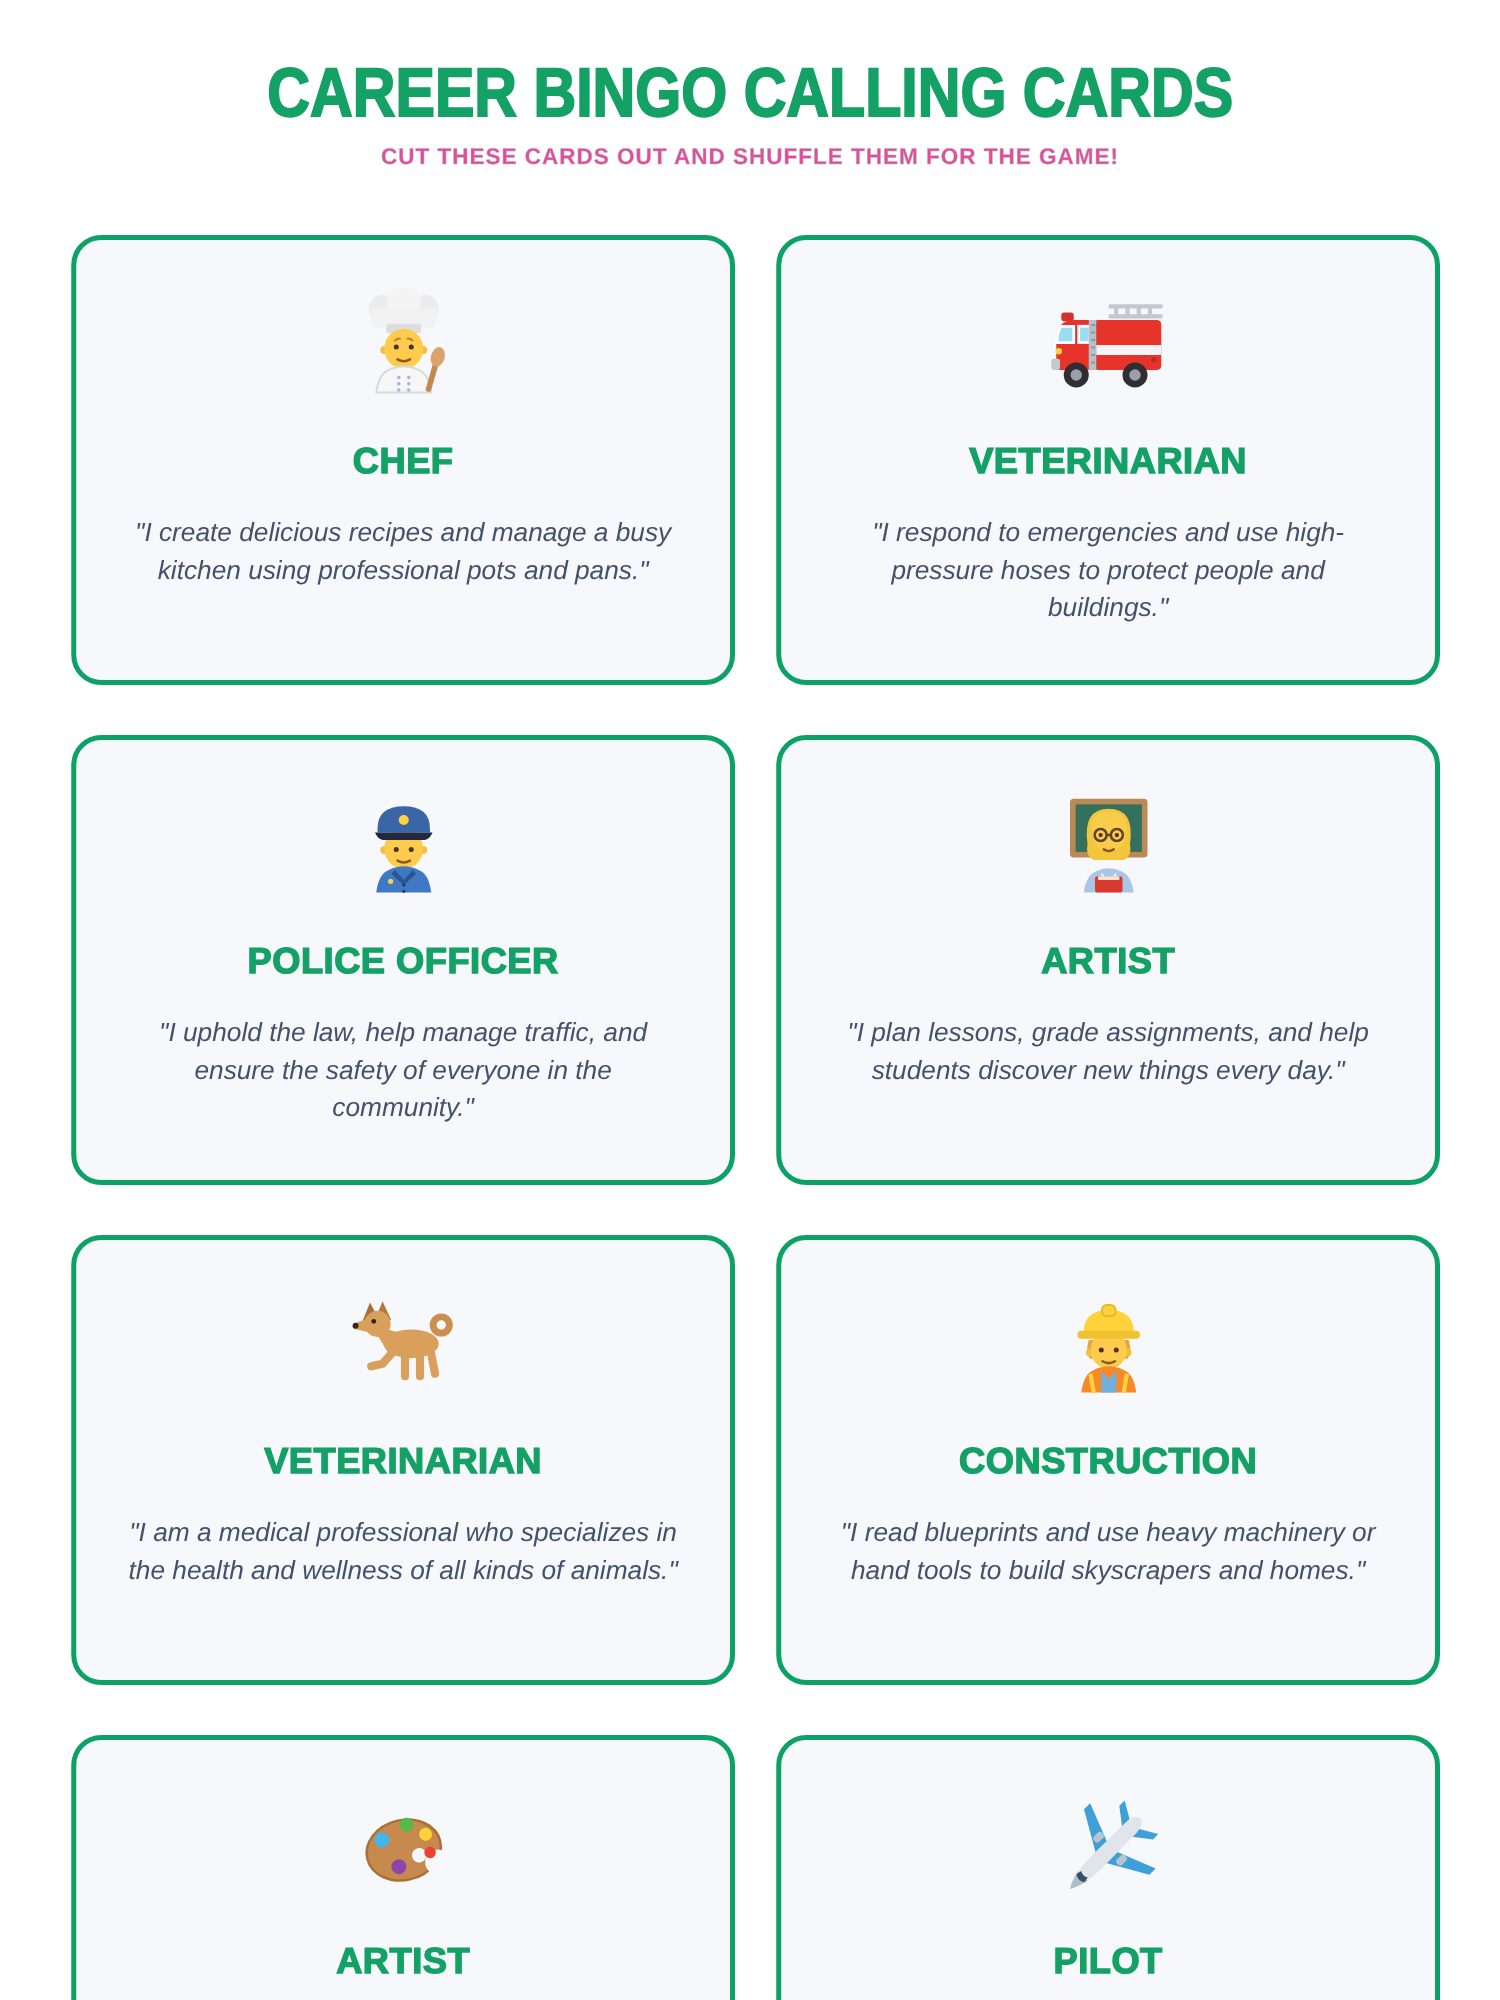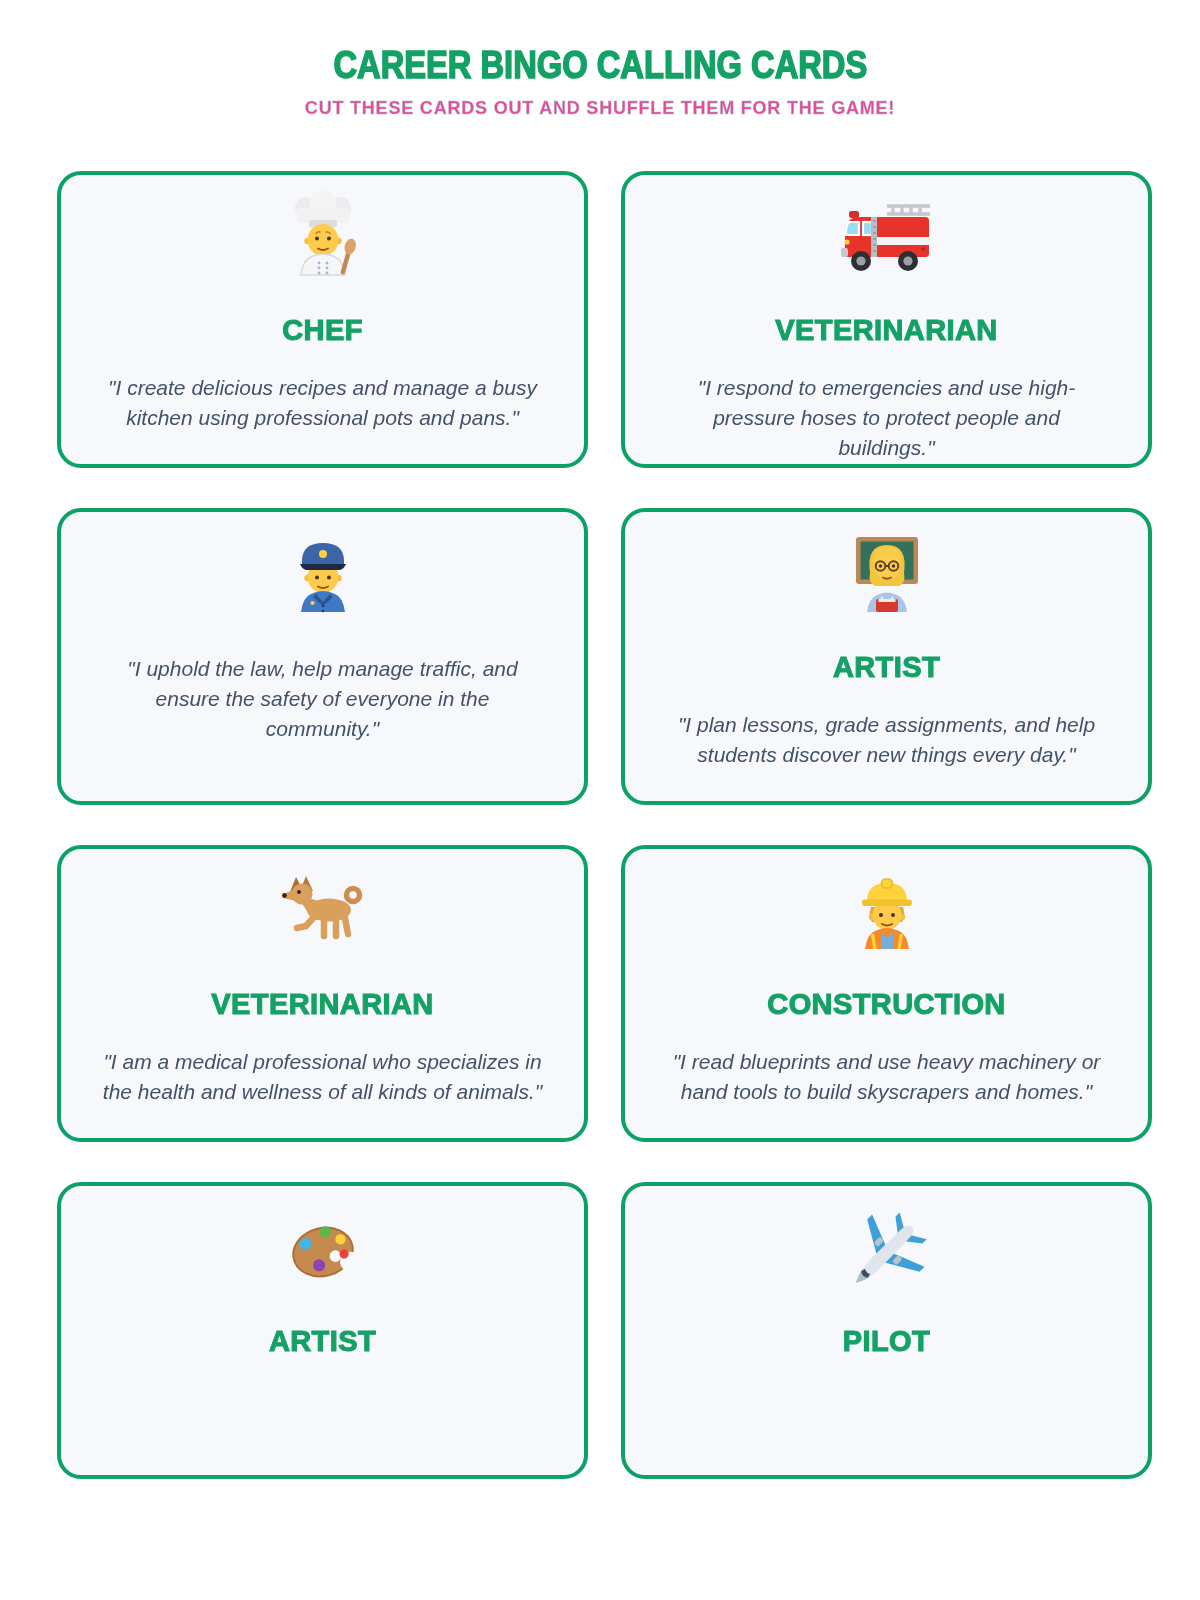--- a/index.html
+++ b/index.html
@@ -2,37 +2,37 @@
 <html><head>
 <meta charset="utf-8">
 <style>
   html,body{margin:0;padding:0;}
   body{
     width:1200px;height:1600px;overflow:hidden;background:#ffffff;
     font-family:"Liberation Sans", sans-serif;
   }
   .header{text-align:center;padding-top:46px;}
   .page-title{
-    margin:0;line-height:1.02;color:#14a165;font-size:38px;font-weight:700;
+    margin:0;line-height:1.02;color:#14a165;font-size:55px;font-weight:700;
     -webkit-text-stroke:1.6px #14a165;letter-spacing:0px;white-space:nowrap;
   }
   .page-title .squeeze{display:inline-block;transform:scaleX(0.86);transform-origin:50% 50%;}
   .page-subtitle{
     margin:13px 0 0 0;color:#ec4899;font-size:18px;font-weight:700;
     letter-spacing:0.8px;-webkit-text-stroke:0.4px #a4b2c4;
   }
   .grid{
     margin:52px 48px 0 57px;width:1095px;
     display:grid;grid-template-columns:531px 531px;column-gap:33px;row-gap:40px;
   }
   .card{
-    box-sizing:border-box;height:297px;background:#f7f8fb;
+    box-sizing:border-box;height:360px;background:#f7f8fb;
     border:4px solid #0ca165;border-radius:24px;
     display:flex;flex-direction:column;align-items:center;
-    padding:16px 34px 0 34px;
+    padding:38px 34px 0 34px;
   }
   .card-icon{width:100px;height:100px;flex:0 0 auto;}
   .card-title{
     margin:23px 0 0 0;color:#14a165;font-size:29px;font-weight:700;line-height:1.15;
     -webkit-text-stroke:1.1px #14a165;letter-spacing:0.4px;text-align:center;white-space:nowrap;
   }
   .card-quote{
     margin:26px 0 0 0;max-width:440px;color:#43516a;font-size:21px;line-height:30px;
     font-style:italic;text-align:center;
   }
@@ -113,20 +113,21 @@
       <circle cx="50" cy="26" r="4" fill="#ffd23f"></circle>
       <circle cx="44" cy="49.5" r="2" fill="#4a3120"></circle>
       <circle cx="56" cy="49.5" r="2" fill="#4a3120"></circle>
       <path d="M45 58.5 q5 3 10 0" stroke="#8a5a22" stroke-width="2" fill="none" stroke-linecap="round"></path>
       <path d="M28 84 q2 -15 10 -18 q12 -6 24 0 q8 3 10 18 Z" fill="#3f79c4"></path>
       <path d="M43 66 l7 8 l7 -8 l3 3 l-10 9 l-10 -9 Z" fill="#2c5590"></path>
       <circle cx="39.5" cy="75" r="2.1" fill="#ffd23f"></circle>
       <circle cx="50" cy="78" r="1.3" fill="#1e3a66"></circle>
         <circle cx="50" cy="83" r="1.3" fill="#1e3a66"></circle>
     </svg>
+    <div class="card-title">POLICE OFFICER</div>
     <div class="card-quote">"I uphold the law, help manage traffic, and ensure the safety of everyone in the community."</div>
   </div>
 
   <div class="card">
     <svg class="card-icon" viewBox="0 0 100 100">
       <rect x="19" y="9" width="62" height="47" rx="3" fill="#b98a55"></rect>
       <rect x="23.5" y="13.5" width="53" height="38" fill="#35705c"></rect>
       <path d="M33 45 q-4 -28 17 -28 q21 0 17 28 q2 10 -5 13 h-24 q-7 -3 -5 -13 Z" fill="#f2c53d"></path>
       <ellipse cx="50" cy="38" rx="13" ry="13.5" fill="#ffcb4c"></ellipse>
       <path d="M36 36 q-1 -17 14 -17 q16 0 15 19 q-5 -11 -12 -12 q-10 -1 -17 10 Z" fill="#f6cd48"></path>

